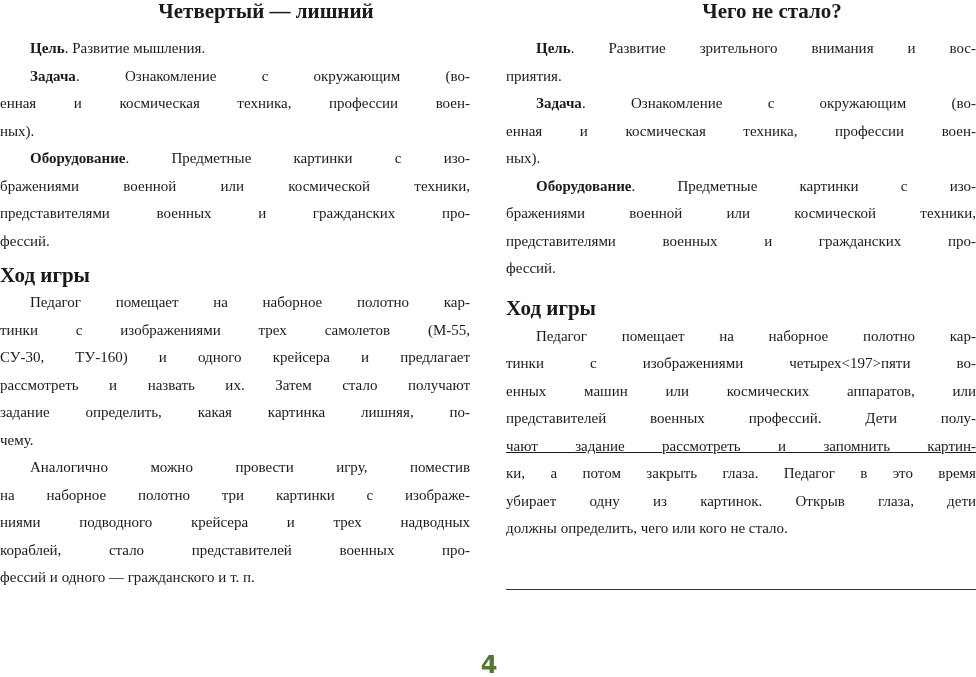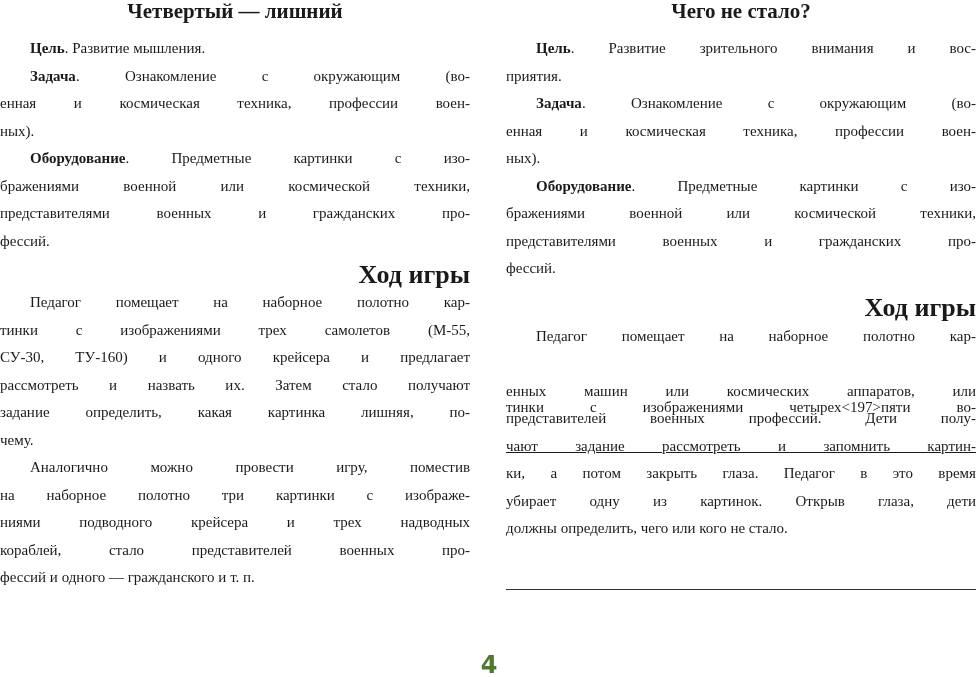--- a/index.html
+++ b/index.html
@@ -2,27 +2,27 @@
 <html style="--accent: #4d7a2c;"><head>
 <meta charset="utf-8">
 <style>
   html, body { margin:0; padding:0; background:#ffffff; }
   body { width:976px; height:677px; position:relative; overflow:hidden;
          font-family:"Liberation Serif", "DejaVu Serif", serif; color:#1a1a1a; }
   .col { position:absolute; top:0; width:470px; }
   #col-left { left:0; }
   #col-right { left:506px; }
   .title { position:absolute; left:0; width:470px; text-align:center;
-           font-weight:bold; font-size:21px; line-height:22px; }
+           font-weight:bold; font-size:21px; line-height:22px;padding-left:31px; }
   .line { position:absolute; left:0; width:470px; font-size:15px; line-height:24px;
           white-space:nowrap; }
   .line.j { text-align:justify; text-align-last:justify; }
   .line.ind { padding-left:30px; width:440px; }
-  .sub { position:absolute; left:0; width:470px; text-align:right; font-weight:bold;
-         font-size:26px; line-height:24px; }
+  .sub { position:absolute; left:0; width:470px; text-align:left; font-weight:bold;
+         font-size:21px; line-height:24px; }
   b { font-weight:bold; }
   .rule { position:absolute; left:0; width:470px; height:0; border-top:1.5px solid #333; }
   .pagenum { position:absolute; left:479px; top:652px; width:20px; text-align:center;
              font-family:"DejaVu Sans", "Liberation Sans", sans-serif; font-weight:bold;
              font-size:24px; line-height:26px; color:var(--accent, #4d7a2c); }
 </style>
 </head>
 <body>
 
 <div id="col-left" class="col">
@@ -65,21 +65,21 @@
   <div class="line" style="top:146px;">ных).</div>
 
   <div class="line ind j" style="top:174px;"><b>Оборудование</b><span>. Предметные картинки с изо-</span></div>
   <div class="line j" style="top:201px;">бражениями военной или космической техники,</div>
   <div class="line j" style="top:229px;">представителями военных и гражданских про-</div>
   <div class="line" style="top:256px;">фессий.</div>
 
   <div class="sub" style="top:296px;">Ход игры</div>
 
   <div class="line ind j" style="top:324px;">Педагог помещает на наборное полотно кар-</div>
-  <div class="line j" style="top:351px;margin-top:44px;">тинки с изображениями четырех&lt;197&gt;пяти во-</div>
+  <div class="line j" style="top:351px;">тинки с изображениями четырех&lt;197&gt;пяти во-</div>
   <div class="line j" style="top:379px;">енных машин или космических аппаратов, или</div>
   <div class="line j" style="top:406px;">представителей военных профессий. Дети полу-</div>
   <div class="line j" style="top:434px;text-decoration:underline;">чают задание рассмотреть и запомнить картин-</div>
   <div class="line j" style="top:461px;">ки, а потом закрыть глаза. Педагог в это время</div>
   <div class="line j" style="top:489px;">убирает одну из картинок. Открыв глаза, дети</div>
   <div class="line" style="top:516px;">должны определить, чего или кого не стало.</div>
 
   <div class="rule" style="top:589px;"></div>
 </div>
 

